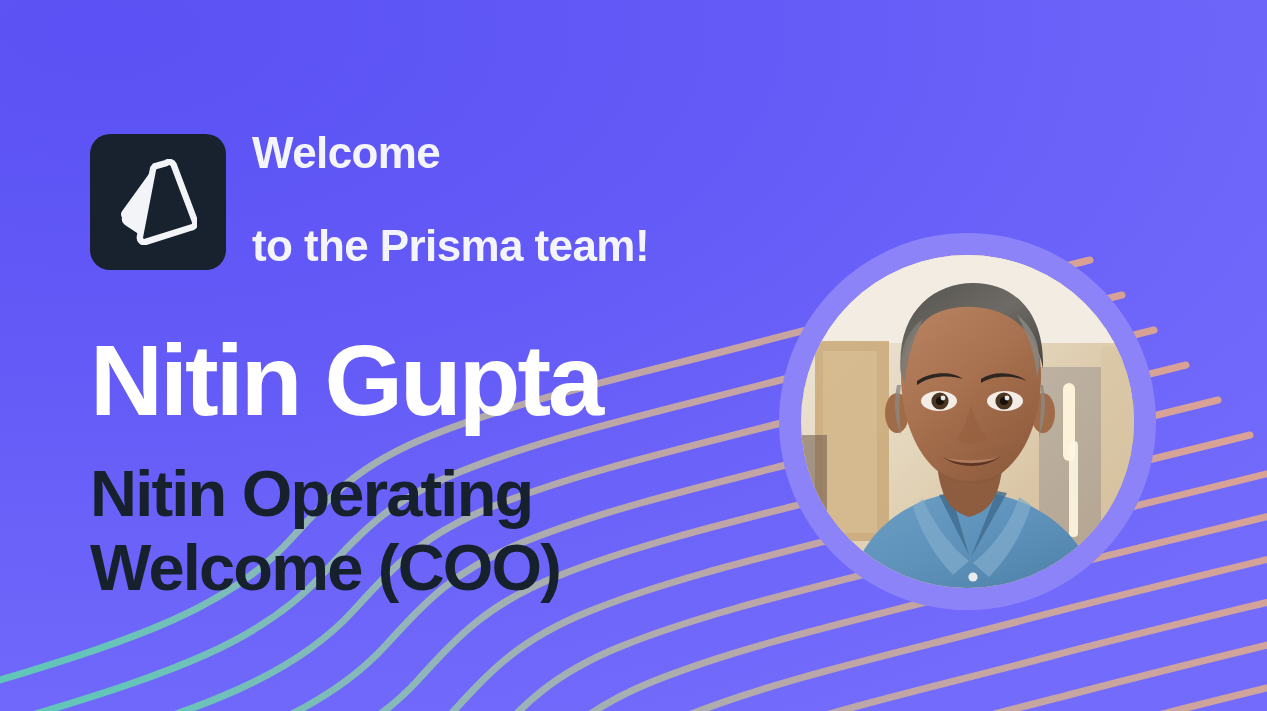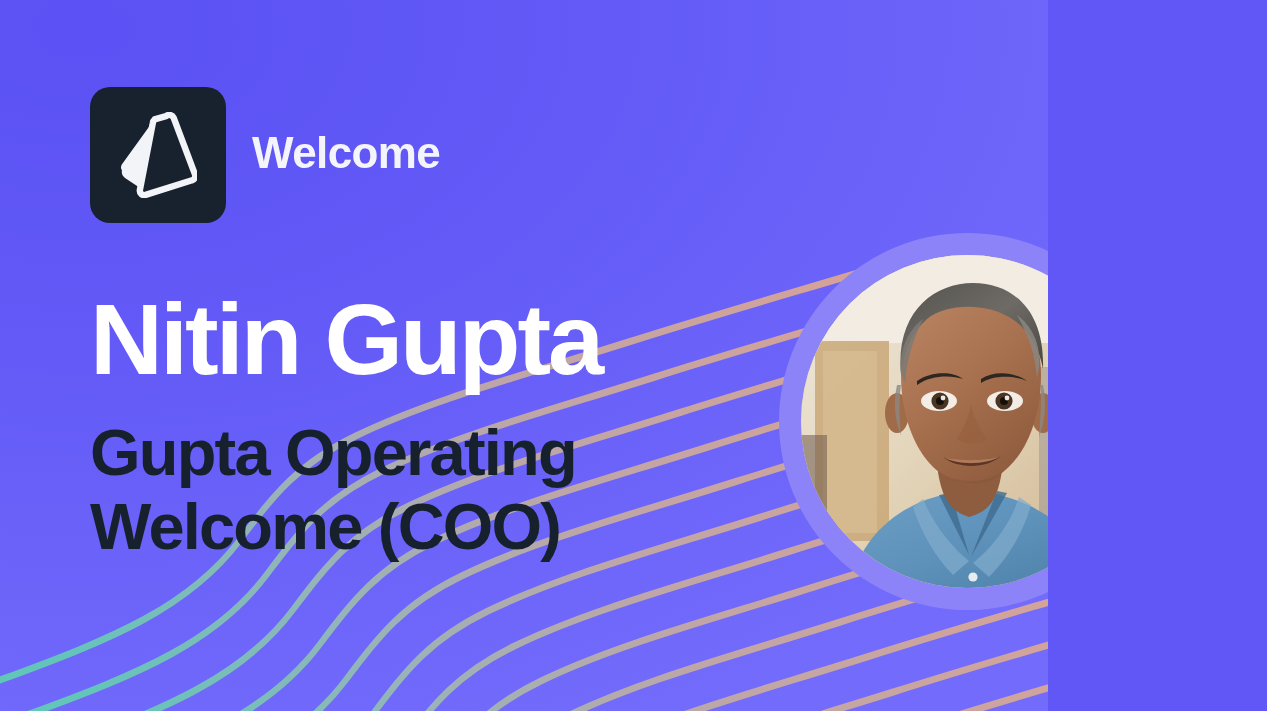--- a/index.html
+++ b/index.html
@@ -5,21 +5,21 @@
   * { margin:0; padding:0; box-sizing:border-box; }
   html, body {
     width:1267px; height:711px;
     overflow:hidden;
     background:#6157F6;
     font-family:"Liberation Sans", sans-serif;
   }
 
   .card{
     position:relative;
-    width:1048px; height:711px;
+    width:1267px; height:711px;
     overflow:hidden;
     background:#6157F6;
     background-image:
       radial-gradient(120% 110% at 8% 4%, #5B51F4 0%, #6259F7 38%, #6E66FA 78%, #736BFB 100%);
   }
 
   
   .waves{
     position:absolute; inset:0;
     pointer-events:none;
@@ -59,20 +59,21 @@
     left:90px; top:289px;
     width:660px;
   }
   .person-name{
     color:#FFFFFF;
     font-size:101px;
     font-weight:bold;
     line-height:1.0;
     letter-spacing:-3px;
     white-space:nowrap;
+    margin-top:41px;
   }
   .person-title{
     margin-top:26px;
     color:#16212D;
     font-size:65px;
     font-weight:bold;
     line-height:1.14;
     letter-spacing:-1.8px;
   }
   .person-title .tl{ display:block; }
@@ -163,27 +164,28 @@
                    L24.2 72.8
                    C24.0 70.5 24.2 68.6 24.6 66.4 Z" fill="#F2F4F8"></path>
           <path d="M33.0 14.5 L22.6 71.2 C22.2 73.6 22.6 75.8 23.4 77.6
                    L6.0 65.9 C2.6 63.6 1.8 58.9 4.2 55.6 Z" fill="#F2F4F8"></path>
         </svg>
       </span>
     </div>
 
     <div class="welcome">
       <span class="l1">Welcome</span>
+      <span class="l2">to the Prisma team!</span>
     </div>
   </div>
 
   <div class="person">
     <div class="person-name">Nitin Gupta</div>
     <div class="person-title">
-      <span class="tl">Gupta Operating</span>
+      <span class="tl">Nitin Operating</span>
       <span class="tl">Welcome (COO)</span>
     </div>
   </div>
 
   <div class="avatar">
     <div class="avatar-inner">
       <svg viewBox="0 0 333 333" preserveAspectRatio="xMidYMid slice" xmlns="http://www.w3.org/2000/svg">
         <defs>
           <linearGradient id="bgwall" x1="0" y1="0" x2="1" y2="1">
             <stop offset="0" stop-color="#EFE9DF"></stop>

